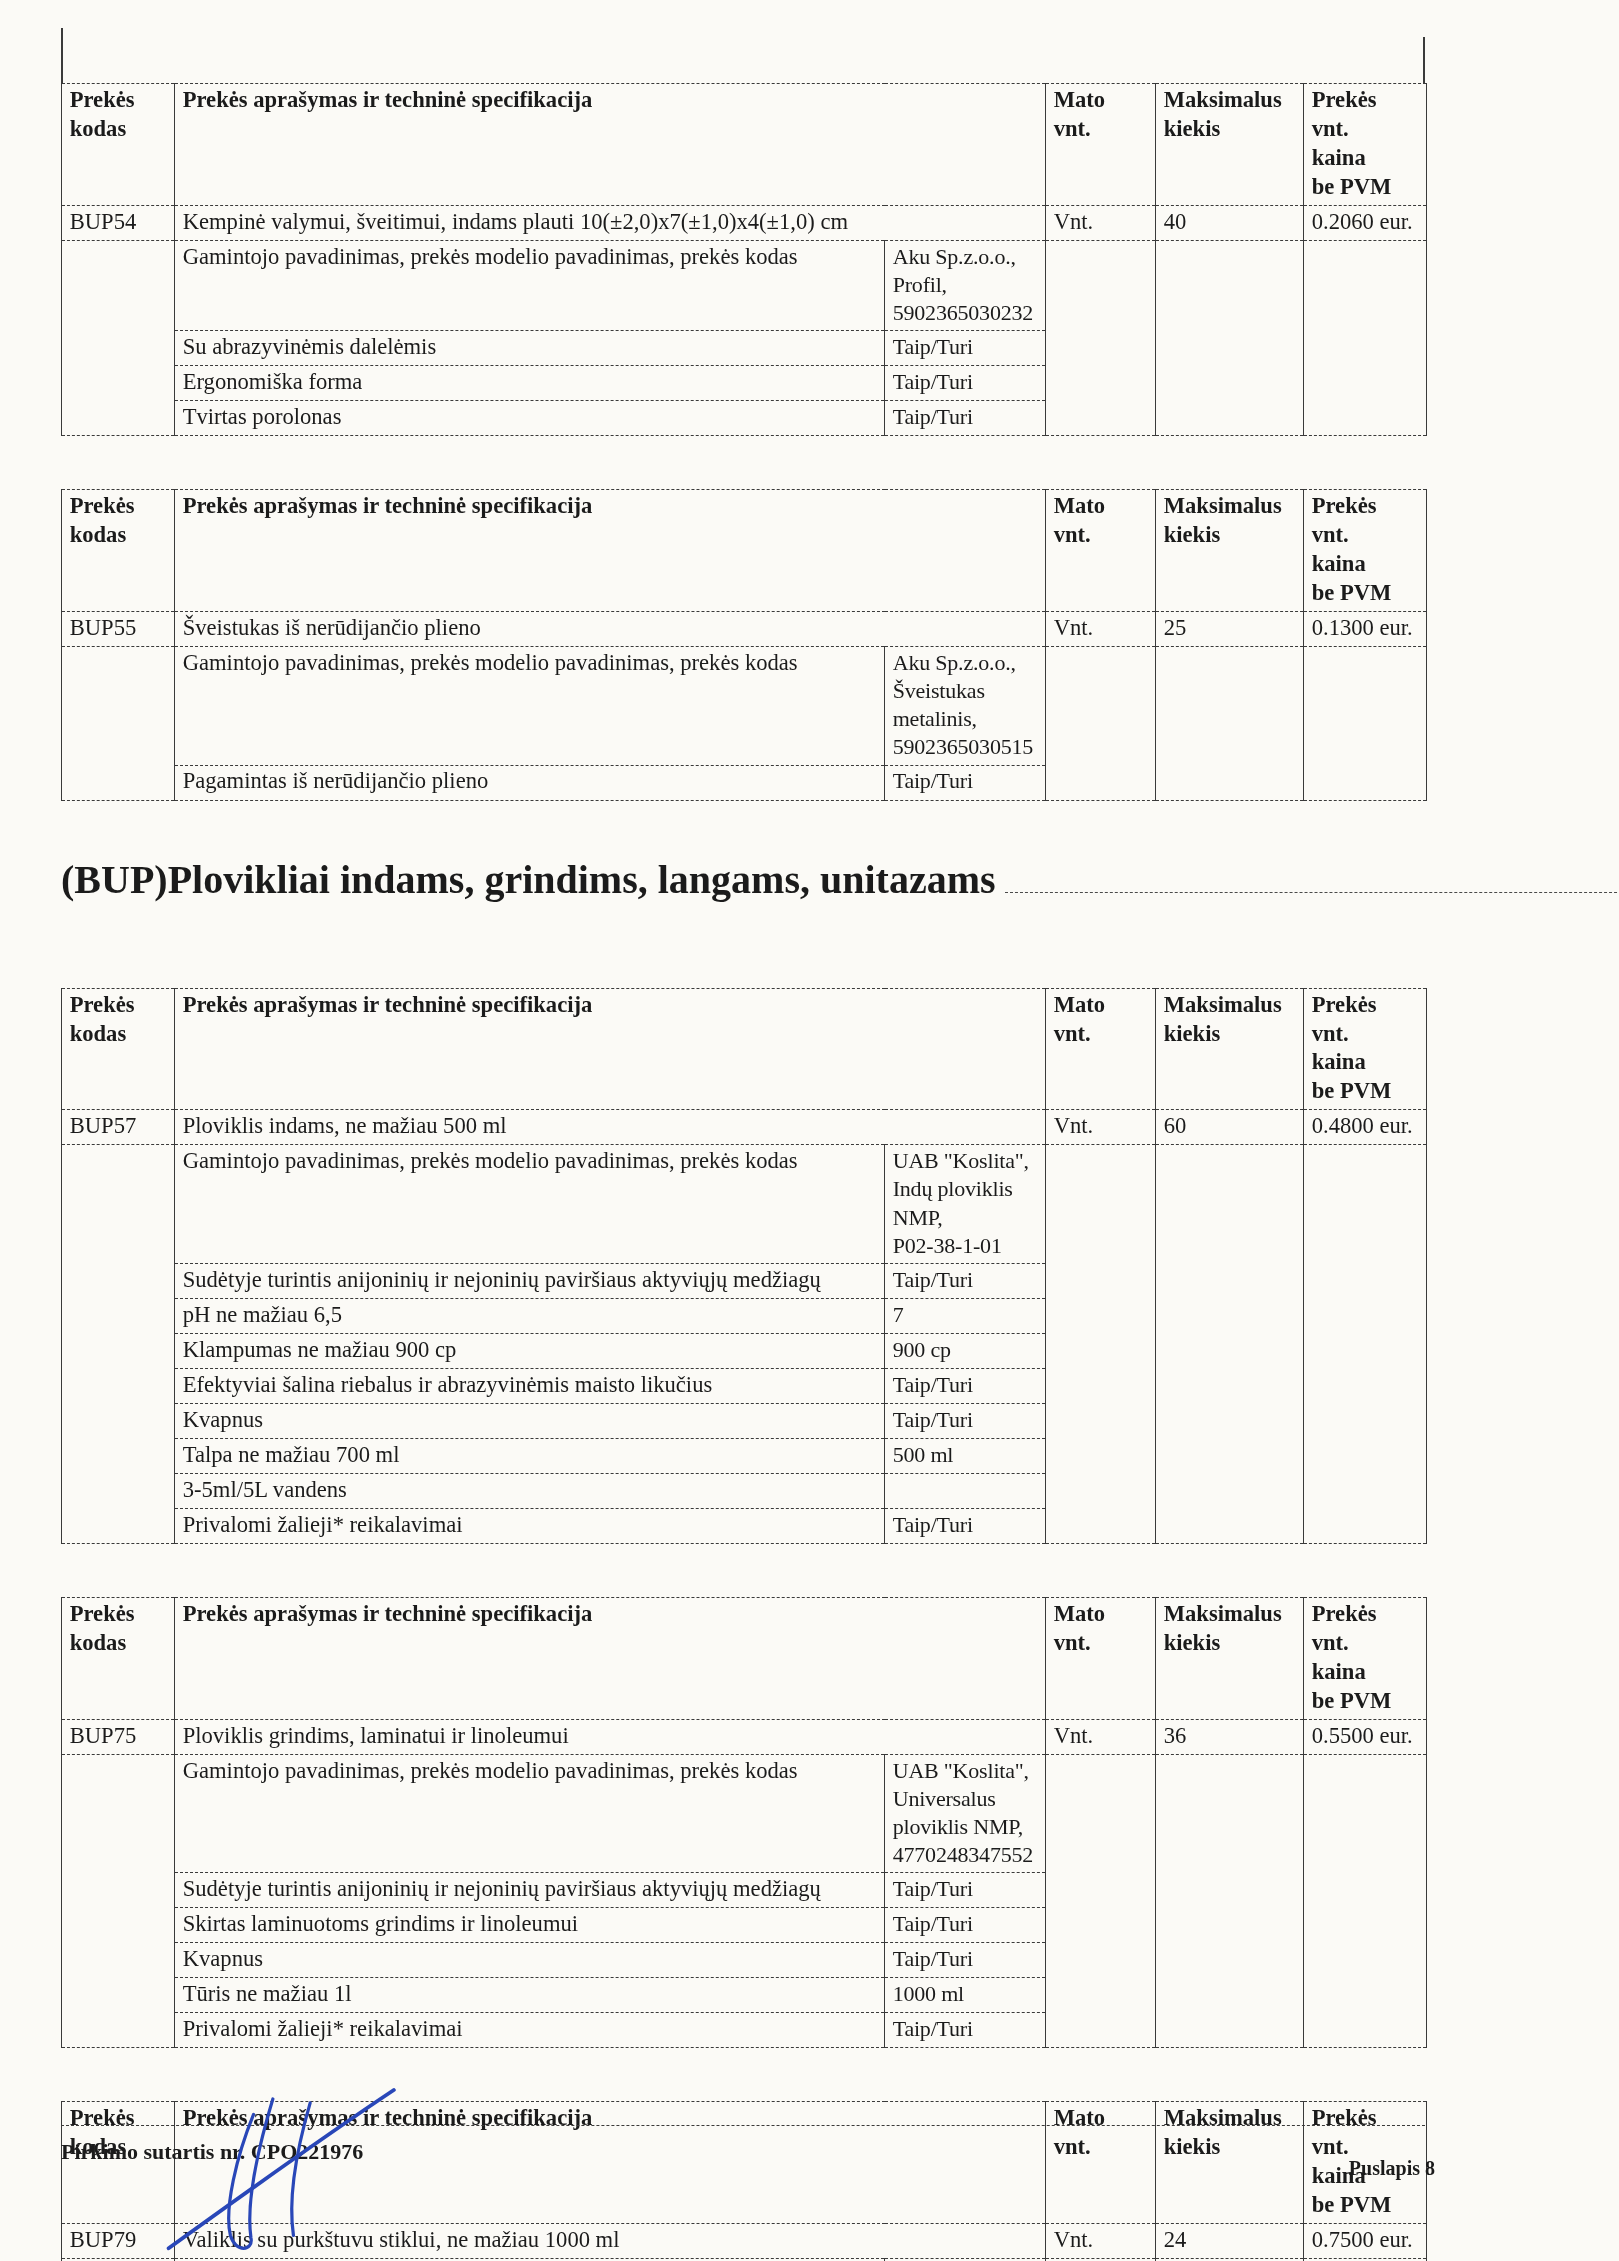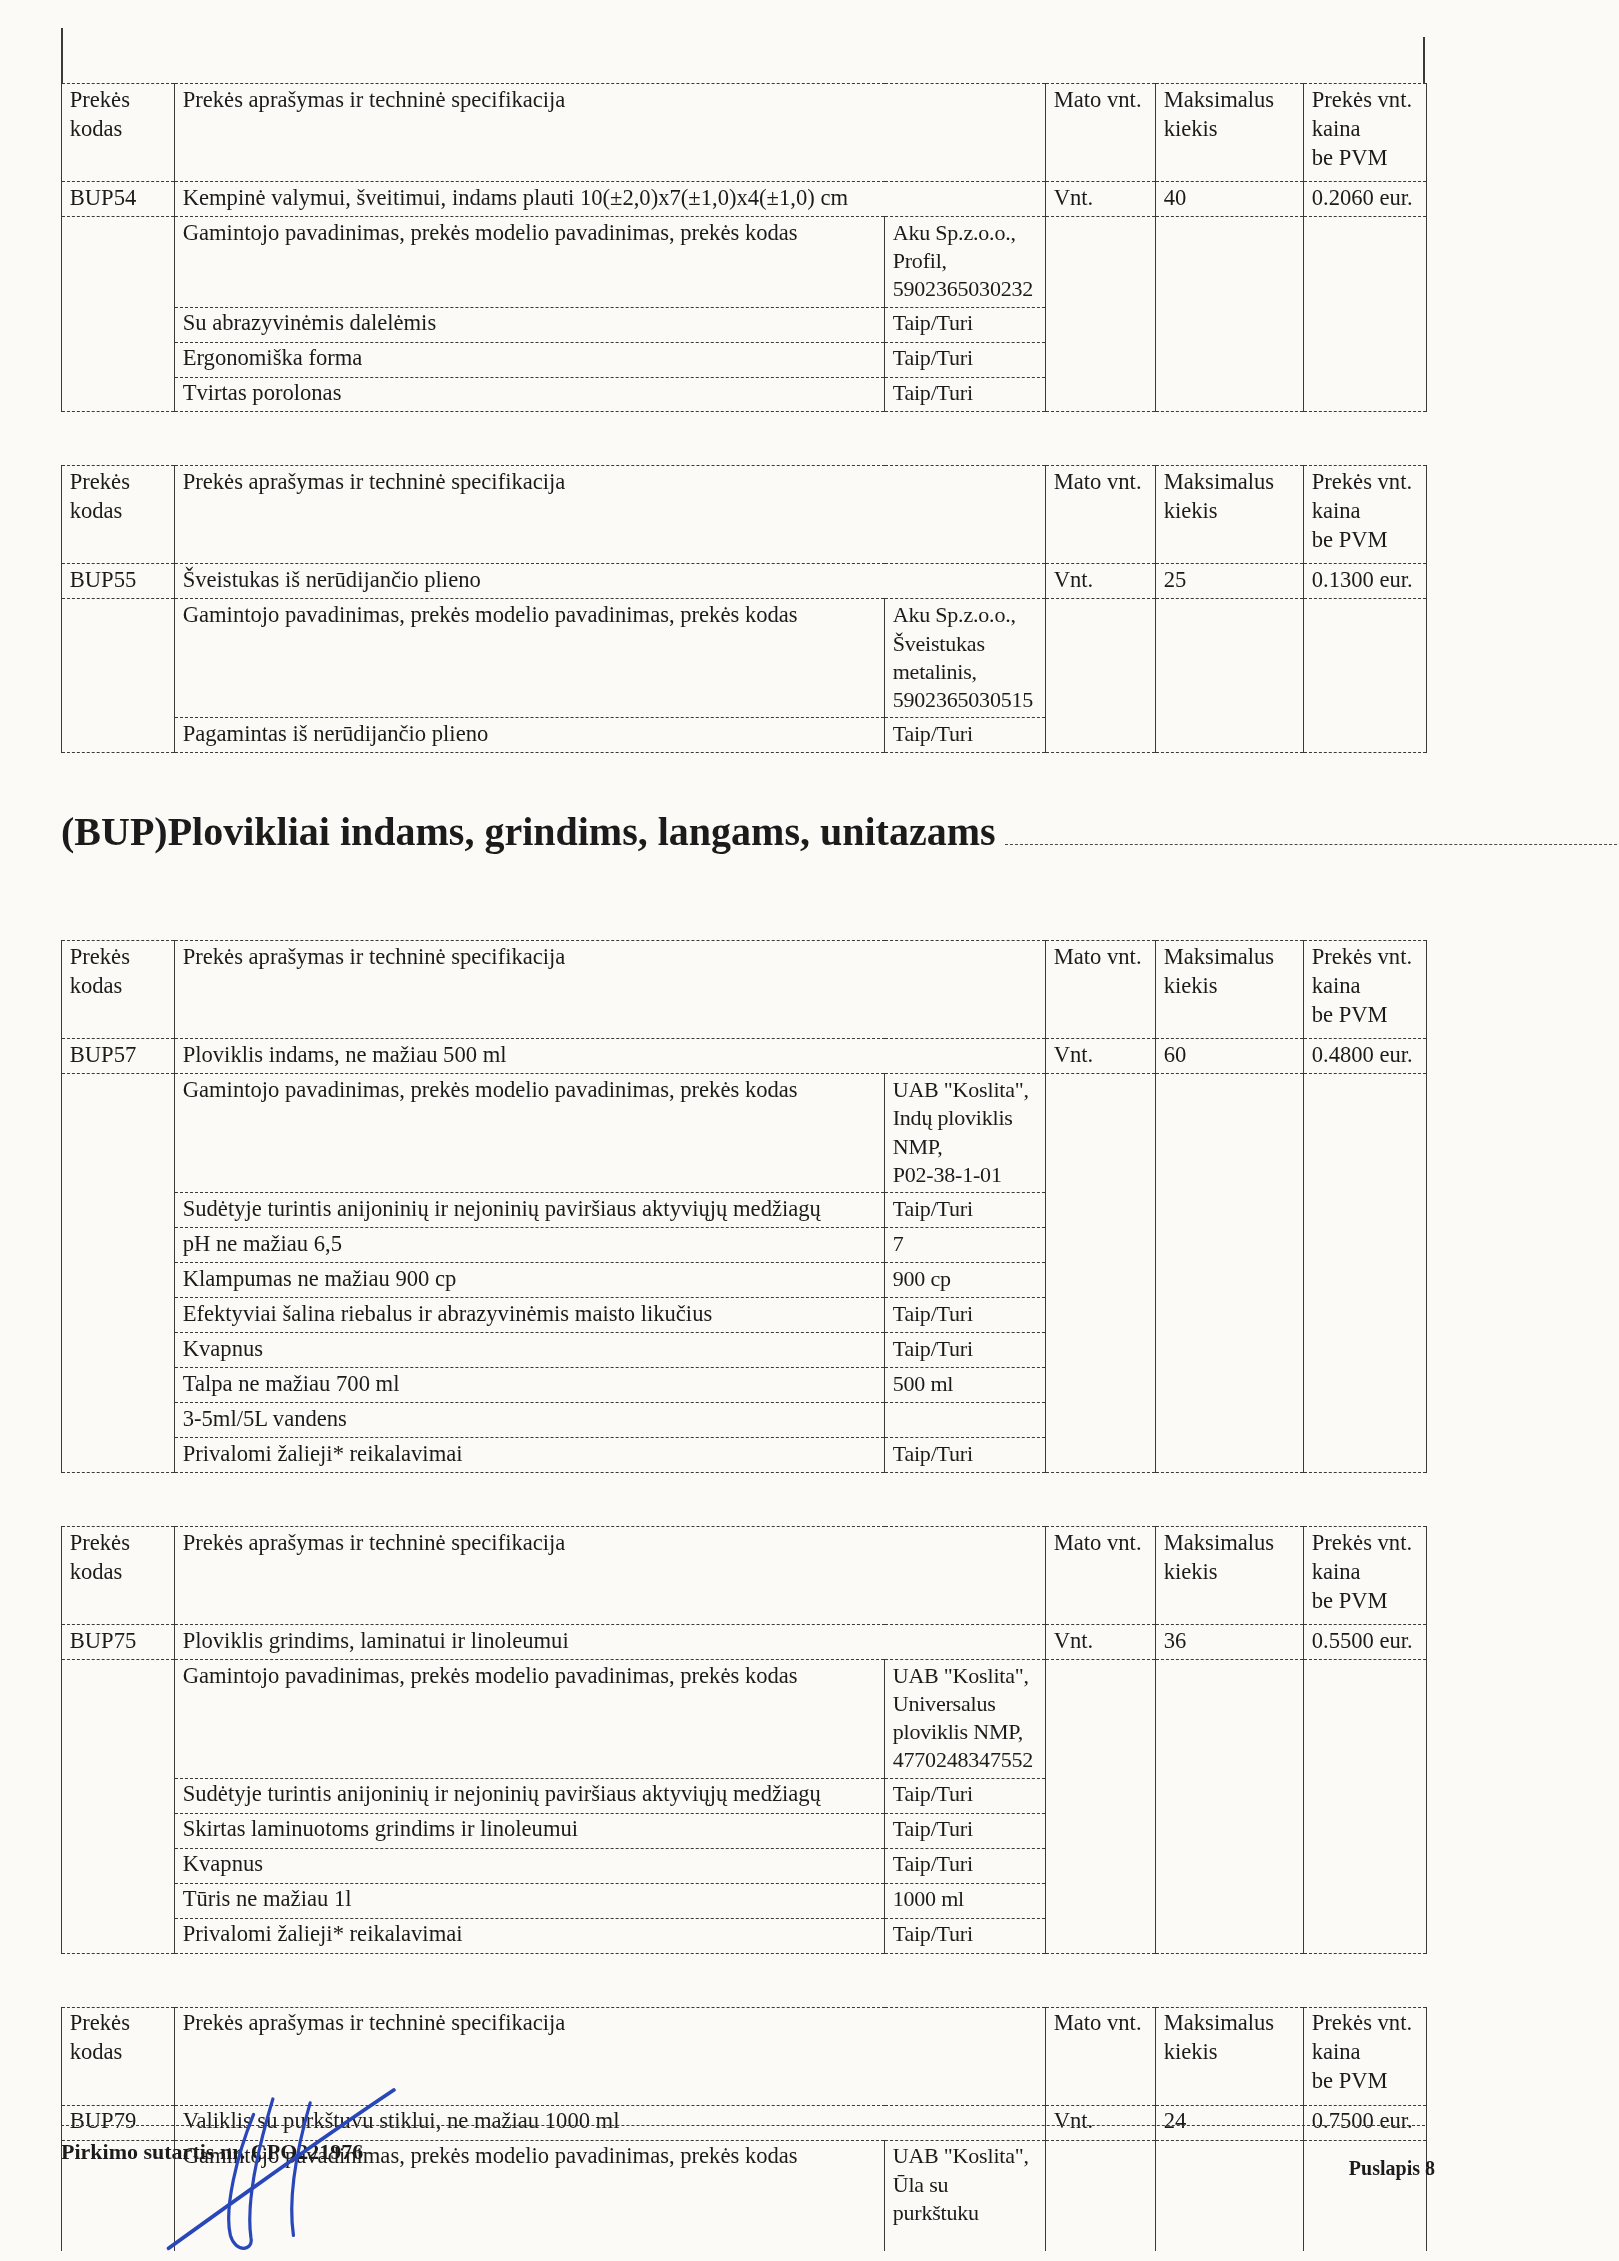--- a/index.html
+++ b/index.html
@@ -31,21 +31,21 @@
   }
   .spec th, .spec td {
     border: 1.3px solid #3a3a3a;
     border-top-style: dashed;
     border-bottom-style: dashed;
     padding: 1.9px 7.7px 3.2px 7.7px;
     vertical-align: top;
     text-align: left;
   }
   .spec thead tr { height: 98px; }
-  .spec th { font-weight: normal; white-space: pre-line; }
+  .spec th { font-weight: bold; white-space: pre-line; }
   .b { font-weight: normal; }
   .val { white-space: pre-line; font-size: 22px; letter-spacing: -0.2px; word-wrap: break-word; margin-left: 27px; }
   tr.product-row { height: 34px; }
   tr.spec-row { height: 32px; }
   tr.cut { height: 111px; }
   tr.cut td { border-bottom: none; }
 
   col.c-code  { width: 113px; }
   col.c-label { width: 710px; }
   col.c-val   { width: 161px; }

